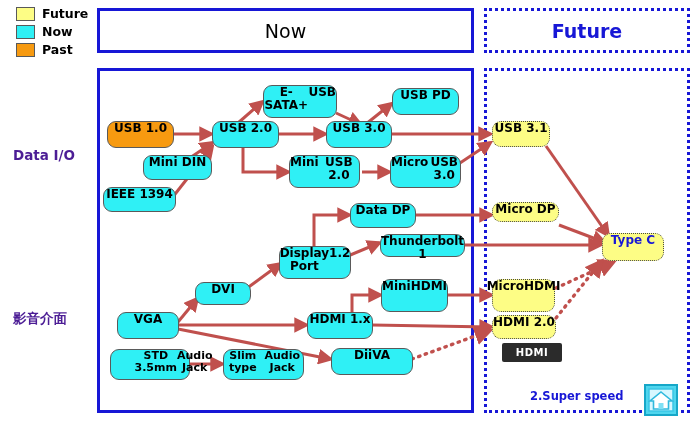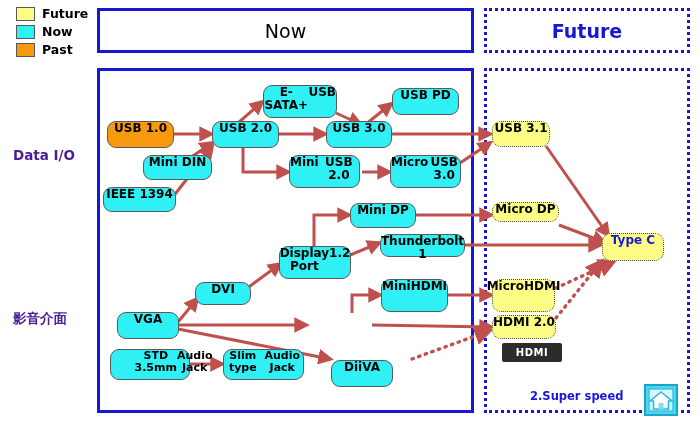--- a/index.html
+++ b/index.html
@@ -199,21 +199,21 @@
   </div>
   <div class="node now" style="left:390px;top:155px;width:71px;height:33px;">
     <span>Micro</span>
     <span class="l2">USB 3.0</span>
   </div>
   <div class="node future" style="left:492px;top:121px;width:58px;height:26px;">
     <span>USB 3.1</span>
   </div>
 
   <div class="node now" style="left:350px;top:203px;width:66px;height:25px;">
-    <span>Mini DP</span>
+    <span>Data DP</span>
   </div>
   <div class="node now" style="left:279px;top:246px;width:72px;height:33px;">
     <span>Display Port</span>
     <span class="l2">1.2</span>
   </div>
   <div class="node now" style="left:380px;top:234px;width:85px;height:23px;">
     <span>Thunderbolt 1</span>
   </div>
   <div class="node future" style="left:492px;top:202px;width:67px;height:20px;">
     <span>Micro DP</span>
@@ -225,36 +225,39 @@
   <div class="node now" style="left:195px;top:282px;width:56px;height:23px;">
     <span>DVI</span>
   </div>
   <div class="node now" style="left:117px;top:312px;width:62px;height:27px;">
     <span>VGA</span>
   </div>
   <div class="node now" style="left:381px;top:279px;width:67px;height:33px;">
     <span>Mini</span>
     <span class="l2">HDMI</span>
   </div>
+  <div class="node now" style="left:307px;top:312px;width:66px;height:27px;">
+    <span>HDMI 1.x</span>
+  </div>
   <div class="node future" style="left:492px;top:279px;width:63px;height:33px;">
     <span>Micro</span>
     <span class="l2">HDMI</span>
   </div>
   <div class="node future" style="left:492px;top:315px;width:64px;height:24px;">
     <span>HDMI 2.0</span>
   </div>
   <div class="node now" style="left:110px;top:349px;width:80px;height:31px;font-size:11px;padding-left:47px;">
     <span>STD 3.5mm</span>
     <span class="l2">Audio Jack</span>
   </div>
   <div class="node now" style="left:223px;top:349px;width:81px;height:31px;font-size:11px;">
     <span>Slim type</span>
     <span class="l2">Audio Jack</span>
   </div>
-  <div class="node now" style="left:331px;top:360px;width:62px;height:27px;">
+  <div class="node now" style="left:331px;top:348px;width:82px;height:27px;">
     <span>DiiVA</span>
   </div>
 
   <div id="hdmi-logo">
     <span>HDMI</span>
   </div>
 
   <div class="note" id="note1">
     <b>1.</b><span>Flighty</span>
   </div>

